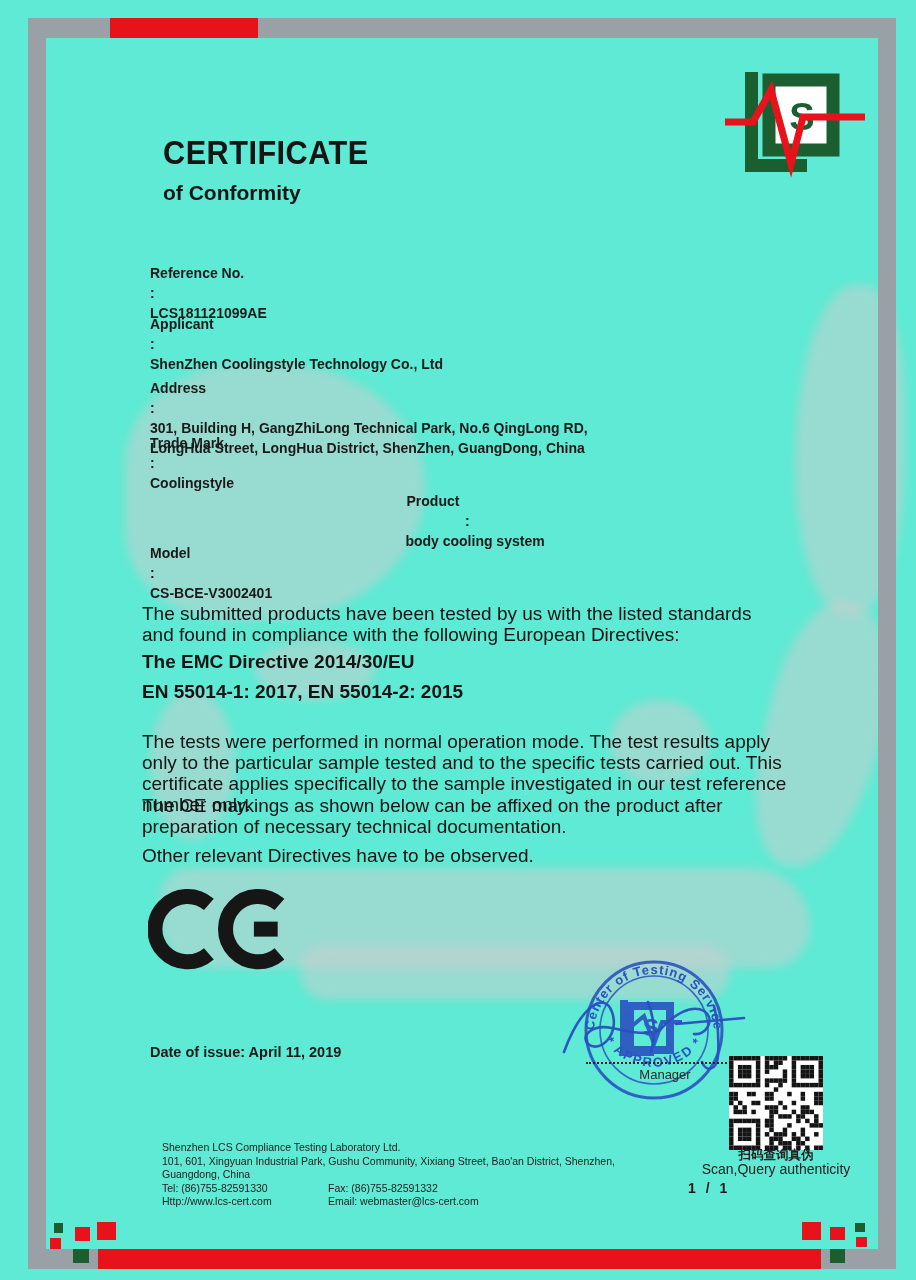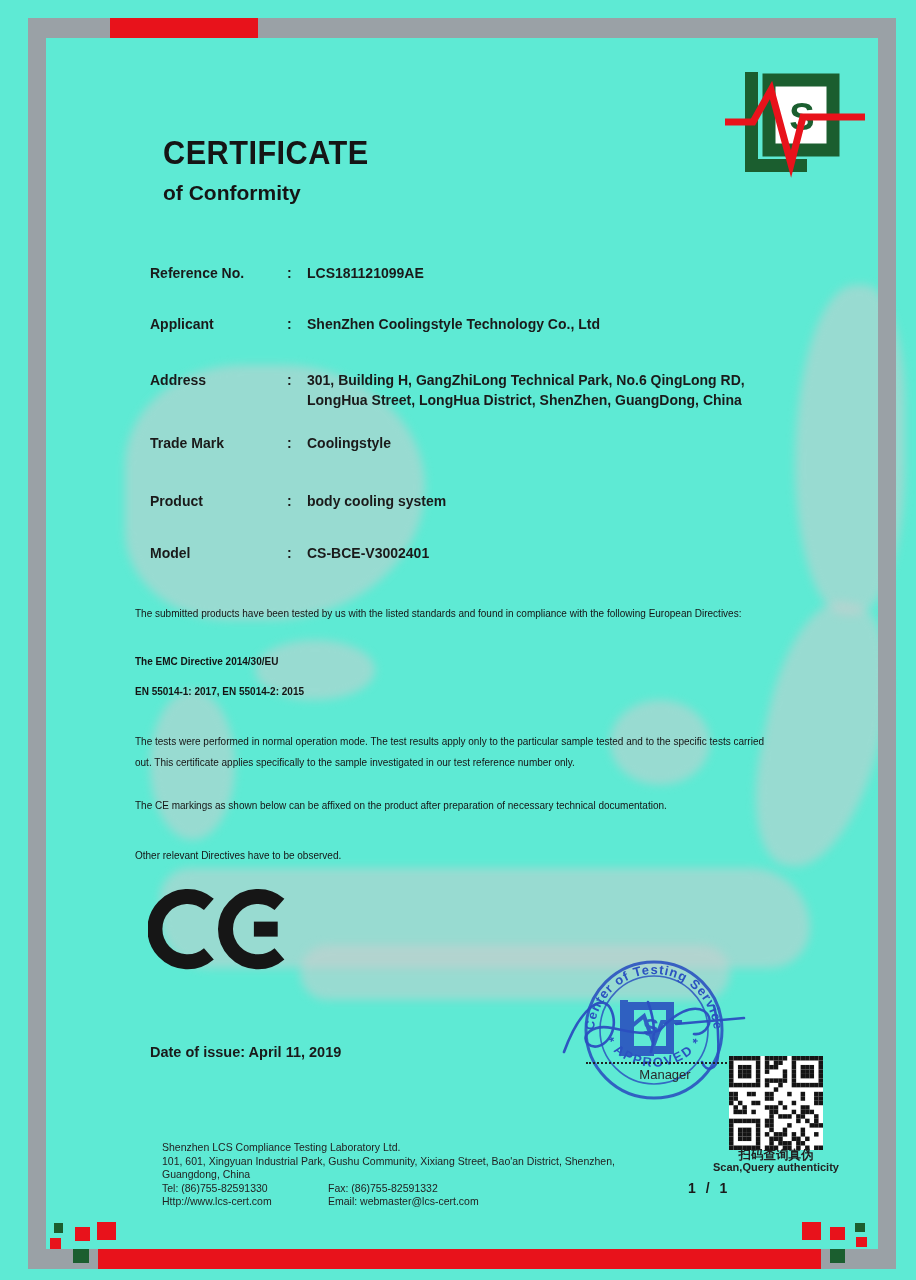--- a/index.html
+++ b/index.html
@@ -37,33 +37,33 @@
   .m5 { left:160px; top:868px; width:650px; height:100px; border-radius:30px 60px 40px 50px; }
   .m6 { left:300px; top:945px; width:430px; height:55px;  border-radius:40px; }
   .m7 { left:610px; top:700px; width:100px; height:85px;  border-radius:50%; }
   .m8 { left:255px; top:640px; width:120px; height:60px;  border-radius:50%; }
   
   .content { position:absolute; inset:0; z-index:2; }
   .abs { position:absolute; }
   .title { left:163px; top:134px; font-size:33px; font-weight:bold; letter-spacing:.5px;
            transform:scaleX(.93); transform-origin:left; color:#151515; }
   .subtitle { left:163px; top:181px; font-size:21px; font-weight:bold; color:#151515; }
-  .field-row { left:150px; display:flex; width:650px; font-size:14px; font-weight:bold; line-height:20px; }
+  .field-row { left:150px; display:flex; width:650px; font-size:14px; font-weight:bold; line-height:20px;flex-direction:column; }
   .f-label { width:137px; flex:none; }
   .f-colon { width:20px; flex:none; }
   .f-value { flex:1; max-width:485px; }
-  .para { left:135px; width:648px; font-size:10px; line-height:21px; color:#141414; }
+  .para { left:142px; width:648px; font-size:19px; line-height:21px; color:#141414; }
   .bold { font-weight:bold; }
   .date-line { left:150px; top:1044px; font-size:14.5px; font-weight:bold;text-align:right; }
   .footer { left:162px; top:1141px; width:520px; font-size:10.5px; line-height:13.5px; color:#222; }
   .foot-cols { display:flex; }
   .foot-cols .c1 { width:166px; flex:none; }
   .qr-caption { left:688px; width:176px; text-align:center; color:#222; }
   .cap-zh { top:1147px; font-size:12.5px; font-weight:bold; }
-  .cap-en { top:1161px; font-size:11px; font-weight:700; }
+  .cap-en { top:1161px; font-size:14px; font-weight:400; }
   .page-num { left:688px; top:1180px; font-size:14px; font-weight:bold; letter-spacing:3px; }
   .manager-line { left:586px; top:1062px; width:152px; border-bottom:2px dotted #222; }
   .manager { left:600px; top:1067px; width:130px; text-align:center; font-size:13px; color:#2a2a2a; }
   svg text { font-family:"Liberation Sans", sans-serif; }
 </style>
 </head>
 <body>
 
 <div class="page">
 
@@ -111,21 +111,21 @@
     <div class="abs field-row" style="top:263px;">
       <div class="f-label">Reference No.</div>
       <div class="f-colon">:</div>
       <div class="f-value">LCS181121099AE</div>
     </div>
     <div class="abs field-row" style="top:314px;">
       <div class="f-label">Applicant</div>
       <div class="f-colon">:</div>
       <div class="f-value">ShenZhen Coolingstyle Technology Co., Ltd</div>
     </div>
-    <div class="abs field-row" style="top:370px;">
+    <div class="abs field-row" style="top:378px;">
       <div class="f-label">Address</div>
       <div class="f-colon">:</div>
       <div class="f-value">301, Building H, GangZhiLong Technical Park, No.6 QingLong RD, LongHua Street, LongHua District, ShenZhen, GuangDong, China</div>
     </div>
     <div class="abs field-row" style="top:433px;">
       <div class="f-label">Trade Mark</div>
       <div class="f-colon">:</div>
       <div class="f-value">Coolingstyle</div>
     </div>
     <div class="abs field-row" style="top:491px;align-items:center;">

